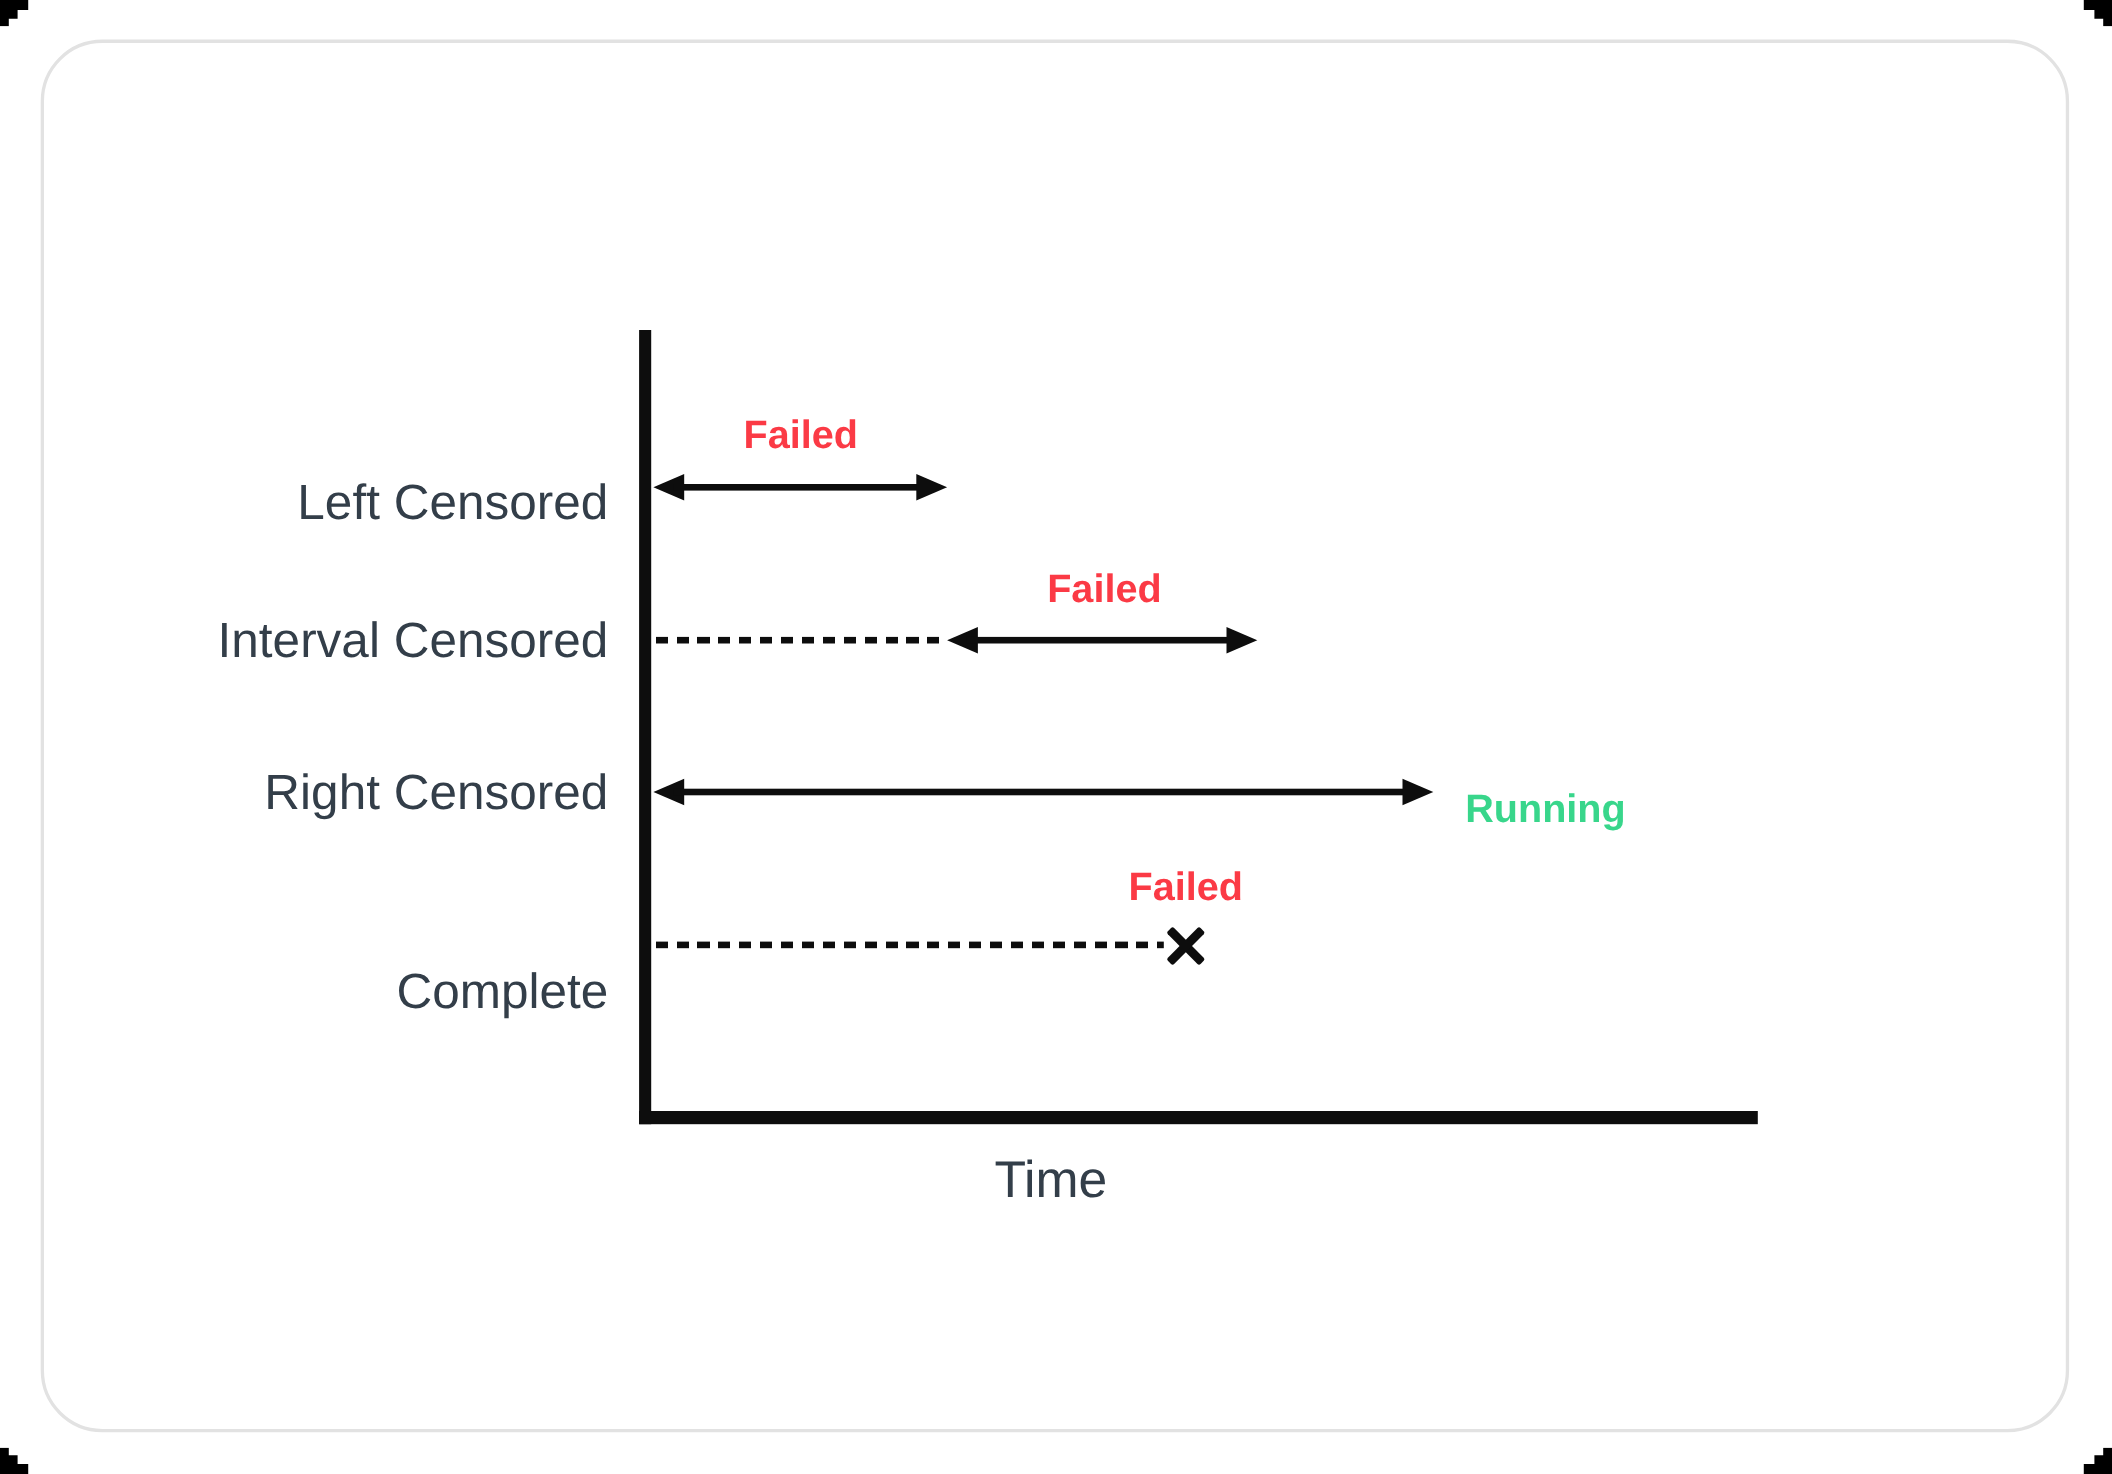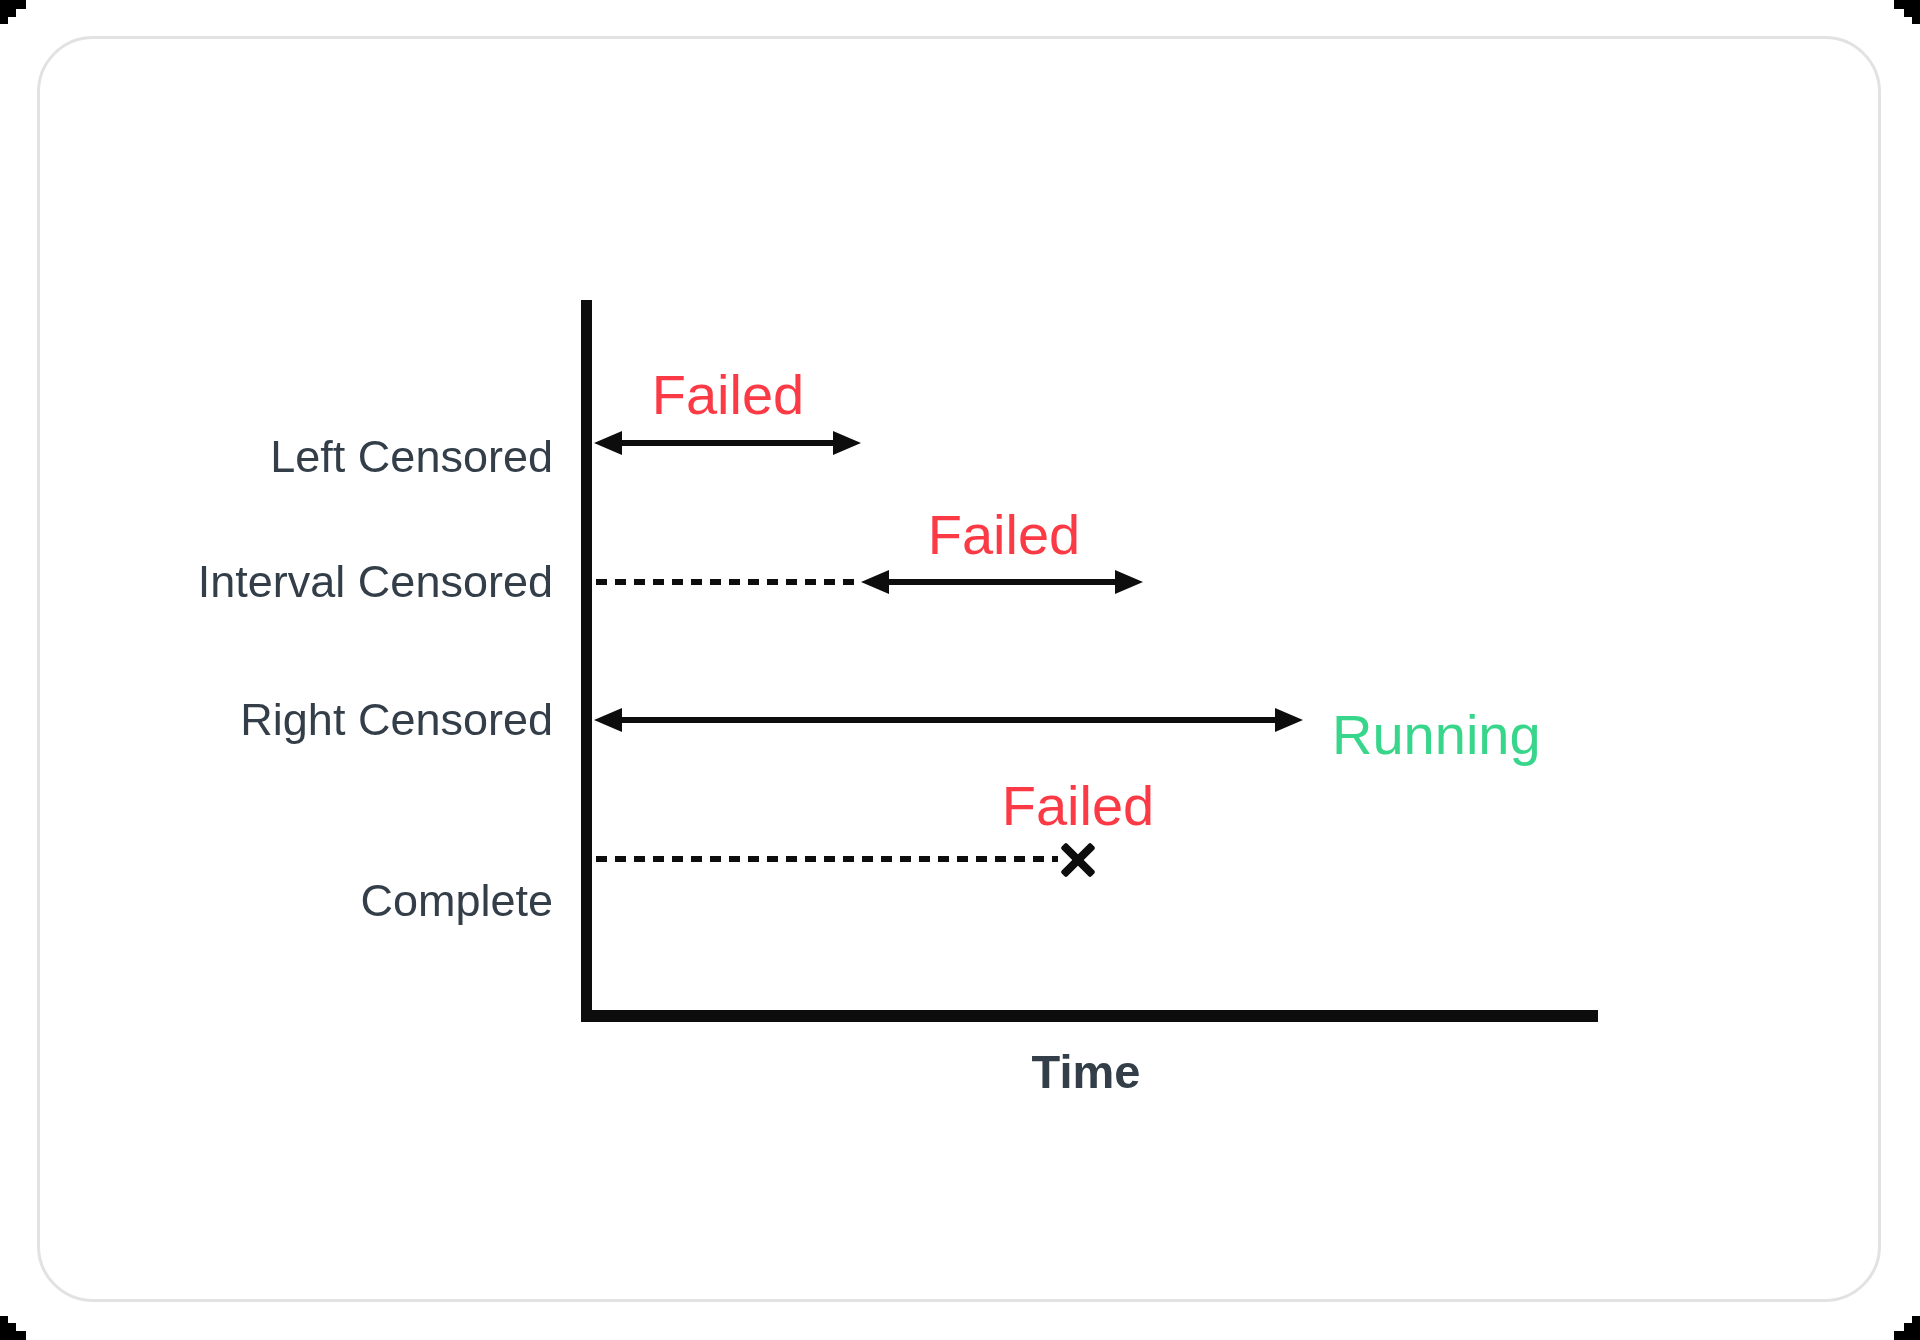--- a/index.html
+++ b/index.html
@@ -24,21 +24,21 @@
 
   
   .y-axis{position:absolute;left:581px;top:300px;width:11px;height:722px;background:#0d0d0d;}
   .x-axis{position:absolute;left:581px;top:1010px;width:1017px;height:12px;background:#0d0d0d;}
 
   
   .row-label{position:absolute;left:80px;width:473px;text-align:right;
              font-size:45px;line-height:56px;color:#333e49;letter-spacing:0px;}
 
   
-  .status{position:absolute;width:300px;text-align:center;font-size:56px;line-height:56px;font-weight:400;}
+  .status{position:absolute;width:300px;text-align:center;font-size:36px;line-height:56px;font-weight:700;}
   .status.failed{color:#fb3a45;}
   .status.running{color:#38d68b;text-align:left;margin-top:15px;}
 
   
   .arrow{position:absolute;height:24px;}
   .arrow .shaft{position:absolute;left:18px;right:18px;top:9px;height:6px;background:#0d0d0d;}
   .arrow .head{position:absolute;top:0;width:0;height:0;
                border-top:12px solid transparent;border-bottom:12px solid transparent;}
   .arrow .head.l{left:0;border-right:28px solid #0d0d0d;}
   .arrow .head.r{right:0;border-left:28px solid #0d0d0d;}
@@ -48,22 +48,22 @@
           background:repeating-linear-gradient(90deg,#0d0d0d 0 11px,transparent 11px 19px);}
 
   
   .xmark{position:absolute;left:1056px;top:838px;width:44px;height:44px;}
   .xmark::before,.xmark::after{content:"";position:absolute;left:1px;top:18px;
           width:42px;height:8px;background:#0d0d0d;border-radius:2px;}
   .xmark::before{transform:rotate(45deg);}
   .xmark::after{transform:rotate(-45deg);}
 
   
-  .time-label{position:absolute;left:936px;top:1044px;width:300px;text-align:center;
-              font-size:47px;line-height:56px;font-weight:bold;color:#333e49;}
+  .time-label{position:absolute;left:904px;top:1044px;width:300px;
+              font-size:47px;line-height:56px;font-weight:normal;color:#333e49;}
 </style>
 </head>
 <body>
 
 <div class="stage">
 
   <div class="card"></div>
 
   <div class="corner tl"></div>
   <div class="corner tr"></div>

